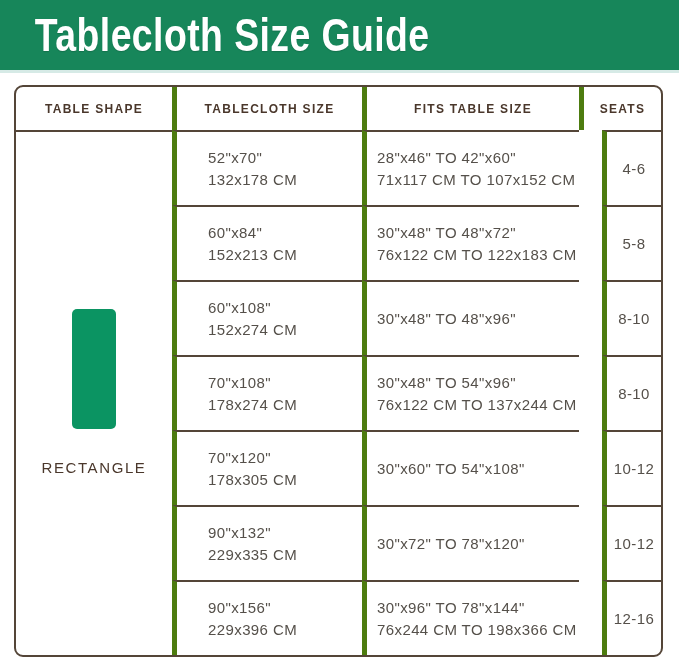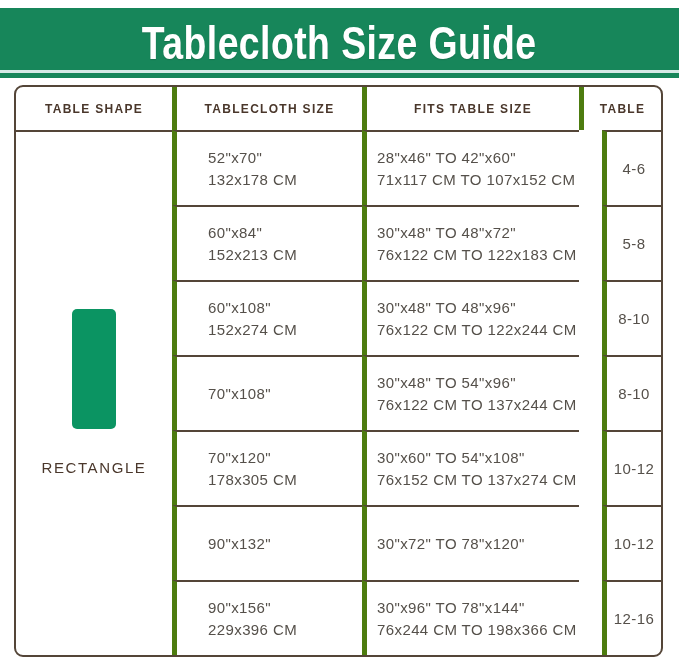--- a/index.html
+++ b/index.html
@@ -13,27 +13,27 @@
   }
   .page {
     position: relative;
     width: 679px;
     height: 663px;
     background: #ffffff;
   }
   
   .banner {
     position: absolute;
-    left: 0; top: 8px;
+    left: 0; top: 0;
     width: 679px;
     height: 70px;
     background: #17865A;
     display: flex;
     align-items: center;
-    justify-content: center;
+    justify-content: flex-start;
   }
   .banner-accent {
     position: absolute;
     left: 0; top: 70px;
     width: 679px;
     height: 3px;
     background: #d6eae6;
   }
   .banner h1 {
     margin: 0;
@@ -119,21 +119,21 @@
   <header class="banner">
     <h1>Tablecloth Size Guide</h1>
   </header>
   <div class="banner-accent"></div>
 
   <div class="size-table">
 
     <div class="cell head first">TABLE SHAPE</div>
     <div class="cell head">TABLECLOTH SIZE</div>
     <div class="cell head">FITS TABLE SIZE</div>
-    <div class="cell head">TABLE</div>
+    <div class="cell head">SEATS</div>
 
     <div class="cell shape-cell">
       <div class="shape-rect"></div>
       <div class="shape-label">RECTANGLE</div>
     </div>
 
     <div class="cell size">
       <span>52"x70"</span>
       <span>132x178 CM</span>
     </div>
@@ -152,45 +152,45 @@
       <span>76x122 CM TO 122x183 CM</span>
     </div>
     <div class="cell seats">5-8</div>
 
     <div class="cell size">
       <span>60"x108"</span>
       <span>152x274 CM</span>
     </div>
     <div class="cell fits">
       <span>30"x48" TO 48"x96"</span>
-      <span>76x122 CM TO 122x244 CM</span>
     </div>
     <div class="cell seats">8-10</div>
 
     <div class="cell size">
       <span>70"x108"</span>
+      <span>178x274 CM</span>
     </div>
     <div class="cell fits">
       <span>30"x48" TO 54"x96"</span>
       <span>76x122 CM TO 137x244 CM</span>
     </div>
     <div class="cell seats">8-10</div>
 
     <div class="cell size">
       <span>70"x120"</span>
       <span>178x305 CM</span>
     </div>
     <div class="cell fits">
       <span>30"x60" TO 54"x108"</span>
-      <span>76x152 CM TO 137x274 CM</span>
     </div>
     <div class="cell seats">10-12</div>
 
     <div class="cell size">
       <span>90"x132"</span>
+      <span>229x335 CM</span>
     </div>
     <div class="cell fits">
       <span>30"x72" TO 78"x120"</span>
     </div>
     <div class="cell seats">10-12</div>
 
     <div class="cell size">
       <span>90"x156"</span>
       <span>229x396 CM</span>
     </div>

